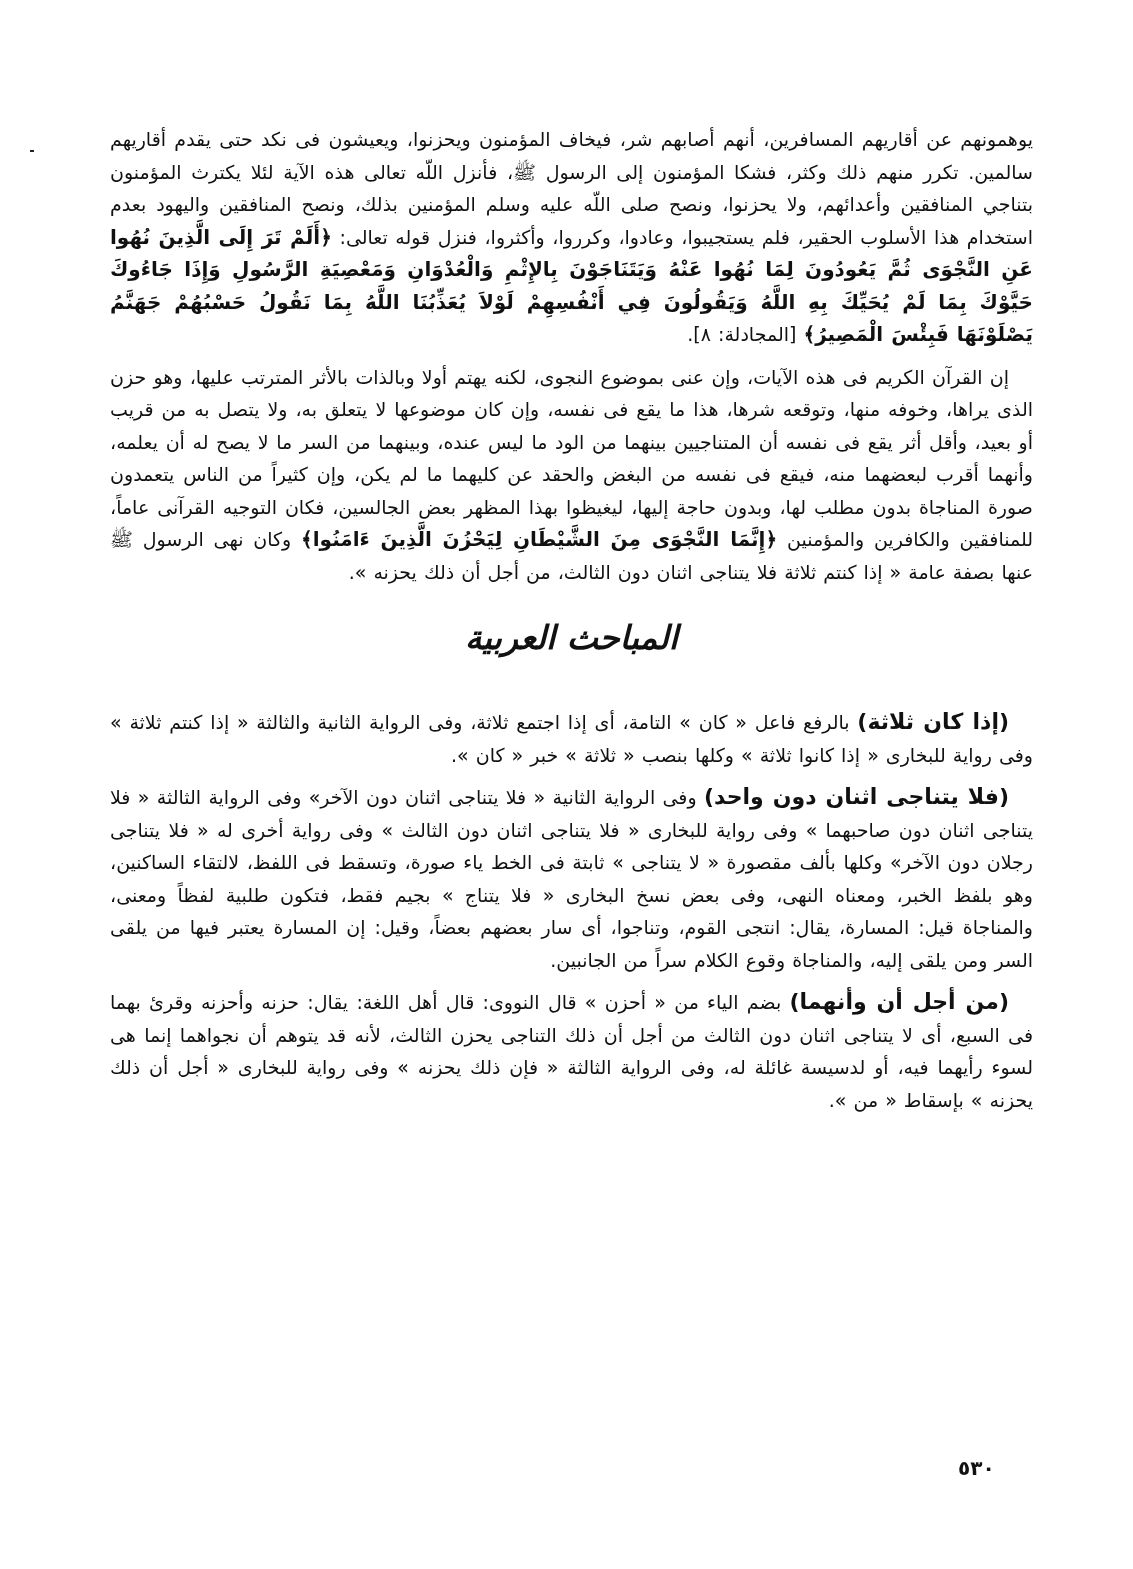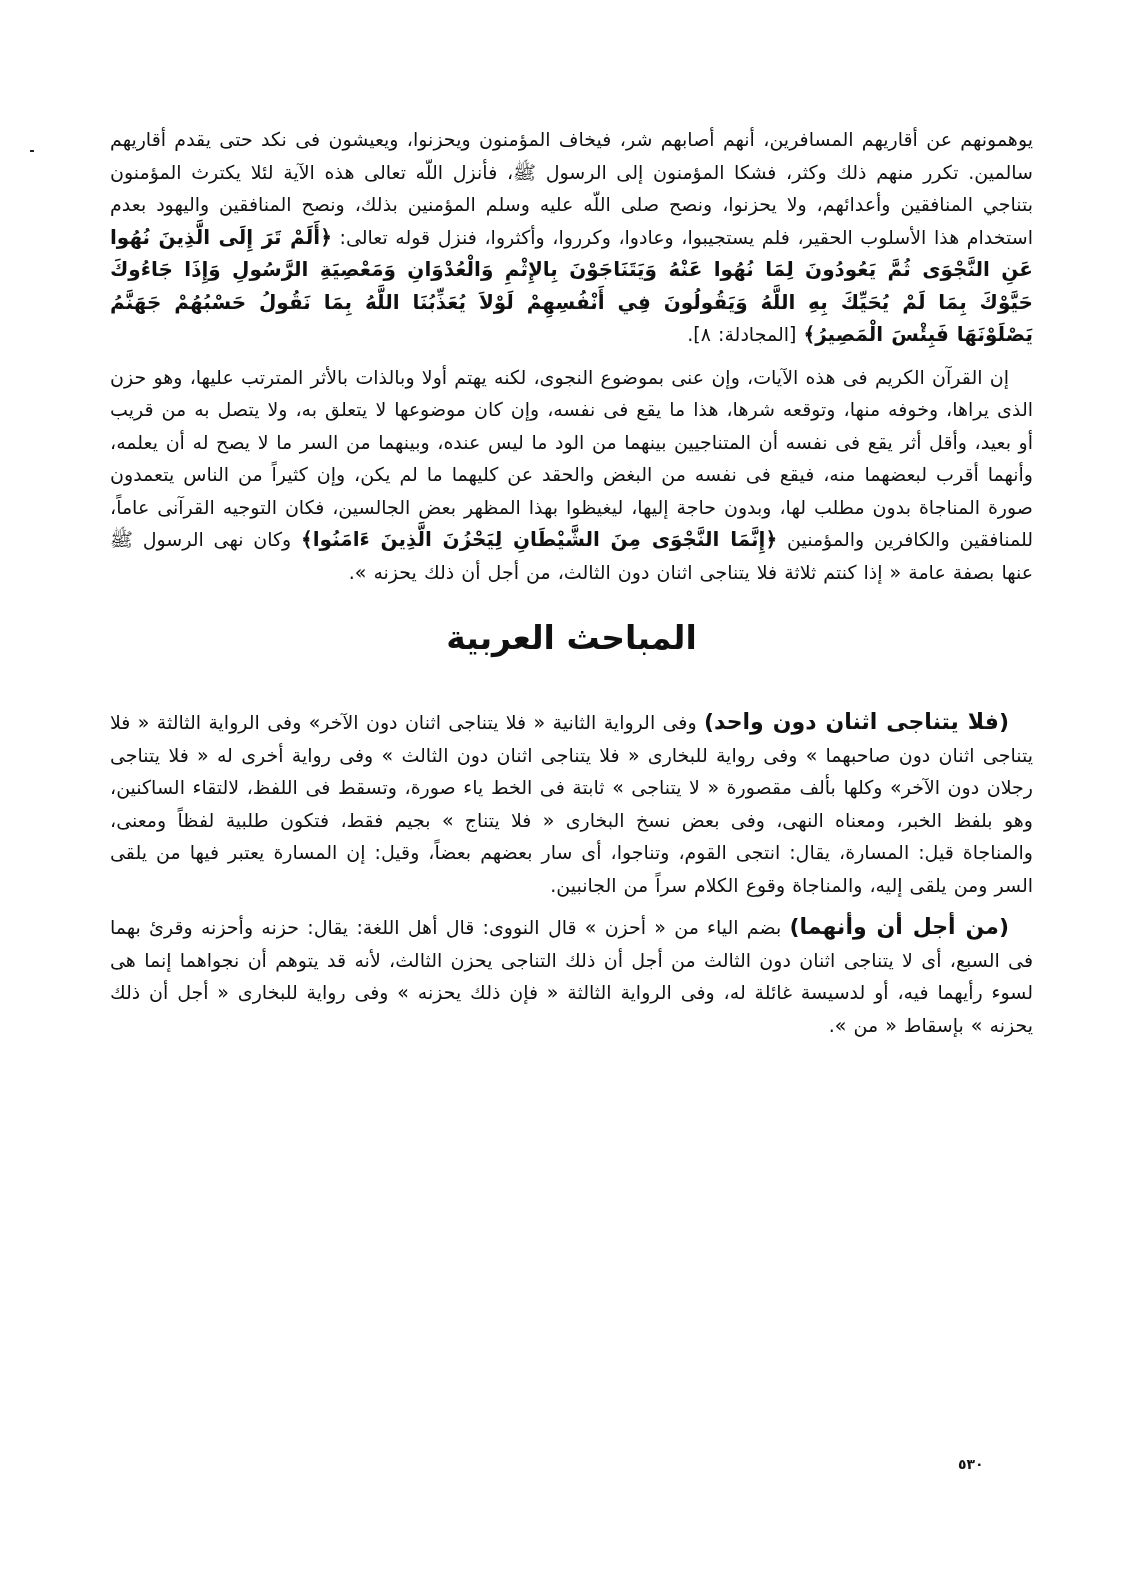--- a/index.html
+++ b/index.html
@@ -9,43 +9,46 @@
     }
     .page { position: absolute; left: 110px; top: 123px; width: 923px; direction: rtl; }
     .para {
       font-size: 19px; line-height: 32.5px; text-align: justify;
       text-align-last: right; margin: 0 0 10px 0; word-spacing: 1px;
     }
     .para.indent { text-indent: 24px; }
     .quran { font-weight: bold; font-size: 20px; }
     .heading {
       text-align: center; font-size: 33px; font-weight: bold;
-      margin: 30px 0 48px 0; line-height: 40px;
+      margin: 30px 0 48px 0; line-height: 40px; font-style: italic;
     }
     .lemma { font-weight: bold; font-size: 22px; }
     .margin-dash { position: absolute; left: 30px; top: 150px; width: 4px; height: 2px; background: #222; }
-    .page-number { position: absolute; left: 958px; top: 1456px; font-size: 14px; font-weight: bold; direction: rtl; text-align: right; }
+    .page-number { position: absolute; left: 958px; top: 1456px; font-size: 20px; font-weight: bold; direction: rtl; text-align: right; }
   </style>
 </head>
 <body>
 
 <div class="margin-dash"></div>
 
 <div class="page">
 
   <p class="para">
     <span>يوهمونهم عن أقاريهم المسافرين، أنهم أصابهم شر، فيخاف المؤمنون ويحزنوا، ويعيشون فى نكد حتى يقدم أقاريهم سالمين. تكرر منهم ذلك وكثر، فشكا المؤمنون إلى الرسول ﷺ، فأنزل اللّه تعالى هذه الآية لئلا يكترث المؤمنون بتناجي المنافقين وأعدائهم، ولا يحزنوا، ونصح صلى اللّه عليه وسلم المؤمنين بذلك، ونصح المنافقين واليهود بعدم استخدام هذا الأسلوب الحقير، فلم يستجيبوا، وعادوا، وكرروا، وأكثروا، فنزل قوله تعالى: </span><span class="quran">﴿أَلَمْ تَرَ إِلَى الَّذِينَ نُهُوا عَنِ النَّجْوَى ثُمَّ يَعُودُونَ لِمَا نُهُوا عَنْهُ وَيَتَنَاجَوْنَ بِالإِثْمِ وَالْعُدْوَانِ وَمَعْصِيَةِ الرَّسُولِ وَإِذَا جَاءُوكَ حَيَّوْكَ بِمَا لَمْ يُحَيِّكَ بِهِ اللَّهُ وَيَقُولُونَ فِي أَنْفُسِهِمْ لَوْلاَ يُعَذِّبُنَا اللَّهُ بِمَا نَقُولُ حَسْبُهُمْ جَهَنَّمُ يَصْلَوْنَهَا فَبِئْسَ الْمَصِيرُ﴾</span><span> [المجادلة: ٨].</span>
   </p>
 
   <p class="para indent">
     <span>إن القرآن الكريم فى هذه الآيات، وإن عنى بموضوع النجوى، لكنه يهتم أولا وبالذات بالأثر المترتب عليها، وهو حزن الذى يراها، وخوفه منها، وتوقعه شرها، هذا ما يقع فى نفسه، وإن كان موضوعها لا يتعلق به، ولا يتصل به من قريب أو بعيد، وأقل أثر يقع فى نفسه أن المتناجيين بينهما من الود ما ليس عنده، وبينهما من السر ما لا يصح له أن يعلمه، وأنهما أقرب لبعضهما منه، فيقع فى نفسه من البغض والحقد عن كليهما ما لم يكن، وإن كثيراً من الناس يتعمدون صورة المناجاة بدون مطلب لها، وبدون حاجة إليها، ليغيظوا بهذا المظهر بعض الجالسين، فكان التوجيه القرآنى عاماً، للمنافقين والكافرين والمؤمنين </span><span class="quran">﴿إِنَّمَا النَّجْوَى مِنَ الشَّيْطَانِ لِيَحْزُنَ الَّذِينَ ءَامَنُوا﴾</span><span> وكان نهى الرسول ﷺ عنها بصفة عامة « إذا كنتم ثلاثة فلا يتناجى اثنان دون الثالث، من أجل أن ذلك يحزنه ».</span>
   </p>
 
   <h2 class="heading">المباحث العربية</h2>
 
+  <p class="para indent">
+    <span class="lemma">(إذا كان ثلاثة)</span><span> بالرفع فاعل « كان » التامة، أى إذا اجتمع ثلاثة، وفى الرواية الثانية والثالثة « إذا كنتم ثلاثة » وفى رواية للبخارى « إذا كانوا ثلاثة » وكلها بنصب « ثلاثة » خبر « كان ».</span>
+  </p>
 
   <p class="para indent">
     <span class="lemma">(فلا يتناجى اثنان دون واحد)</span><span> وفى الرواية الثانية « فلا يتناجى اثنان دون الآخر» وفى الرواية الثالثة « فلا يتناجى اثنان دون صاحبهما » وفى رواية للبخارى « فلا يتناجى اثنان دون الثالث » وفى رواية أخرى له « فلا يتناجى رجلان دون الآخر» وكلها بألف مقصورة « لا يتناجى » ثابتة فى الخط ياء صورة، وتسقط فى اللفظ، لالتقاء الساكنين، وهو بلفظ الخبر، ومعناه النهى، وفى بعض نسخ البخارى « فلا يتناج » بجيم فقط، فتكون طلبية لفظاً ومعنى، والمناجاة قيل: المسارة، يقال: انتجى القوم، وتناجوا، أى سار بعضهم بعضاً، وقيل: إن المسارة يعتبر فيها من يلقى السر ومن يلقى إليه، والمناجاة وقوع الكلام سراً من الجانبين.</span>
   </p>
 
   <p class="para indent">
     <span class="lemma">(من أجل أن وأنهما)</span><span> بضم الياء من « أحزن » قال النووى: قال أهل اللغة: يقال: حزنه وأحزنه وقرئ بهما فى السبع، أى لا يتناجى اثنان دون الثالث من أجل أن ذلك التناجى يحزن الثالث، لأنه قد يتوهم أن نجواهما إنما هى لسوء رأيهما فيه، أو لدسيسة غائلة له، وفى الرواية الثالثة « فإن ذلك يحزنه » وفى رواية للبخارى « أجل أن ذلك يحزنه » بإسقاط « من ».</span>
   </p>
 </div>
 

